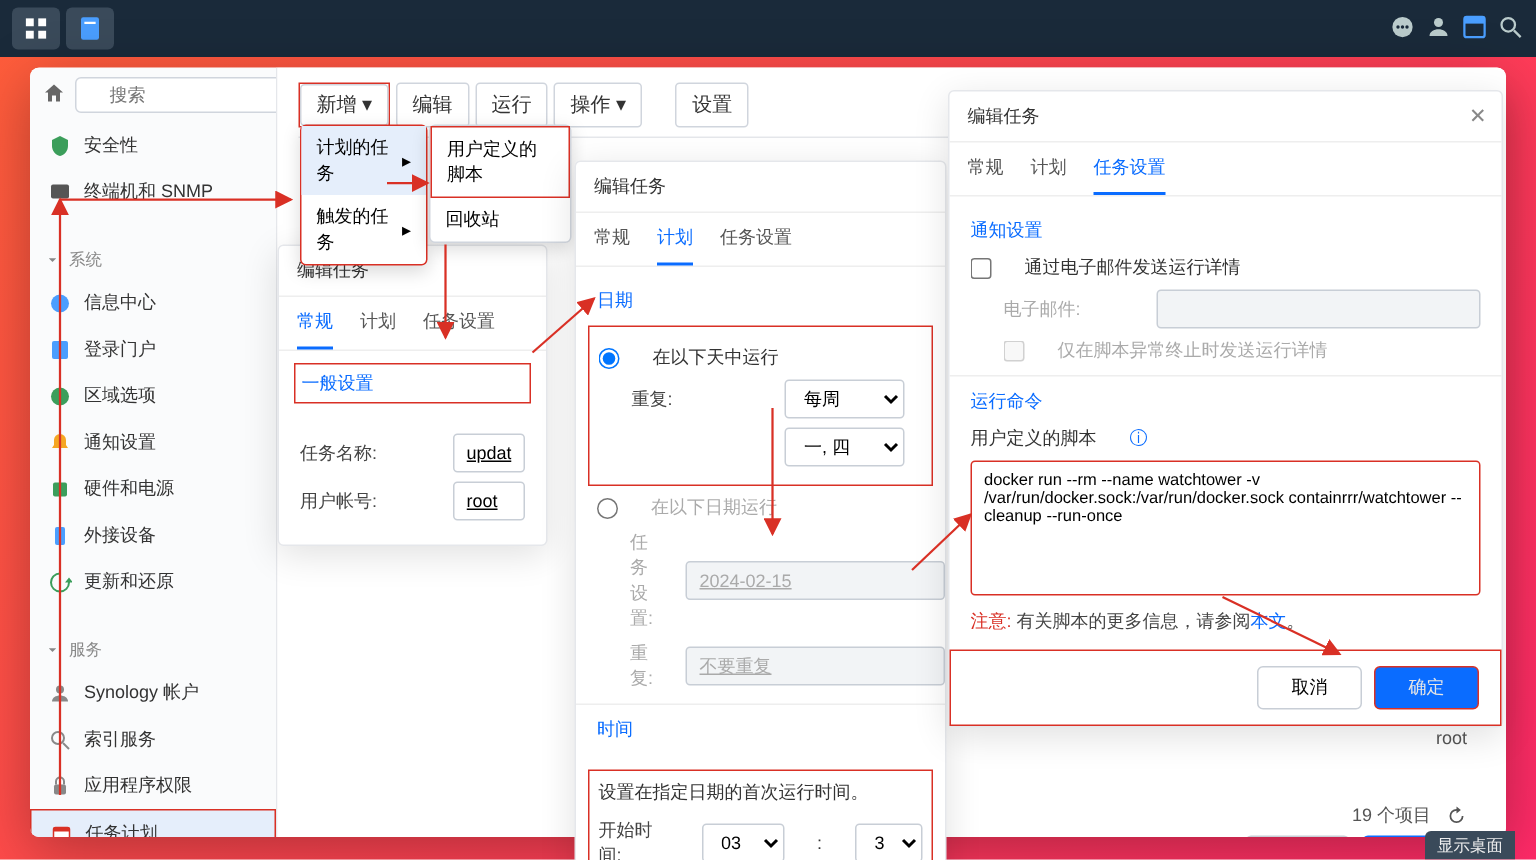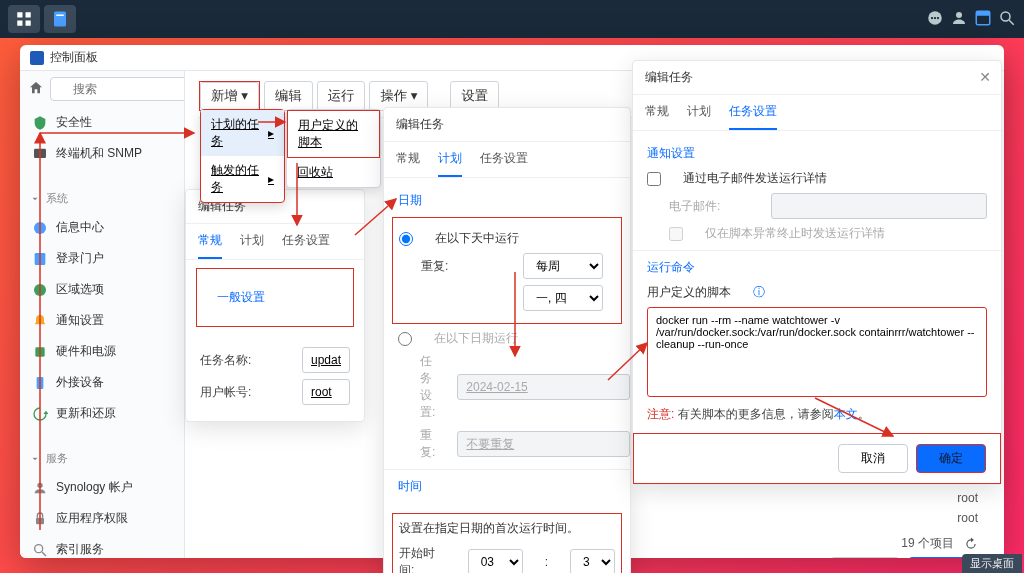--- a/index.html
+++ b/index.html
@@ -25,21 +25,21 @@
 .sb-item.active { background: #e5eefb; border: 1.5px solid #d93025; }
 .sb-group { display: flex; align-items: center; gap: 6px; padding: 6px 10px; color: #888; font-size: 11px; margin-top: 16px; }
 .sico { width: 16px; height: 16px; flex-shrink: 0; }
 .chev { width: 10px; height: 10px; fill: #888; }
 
 .main { flex: 1; position: relative; background: #fff; padding: 10px 14px; }
 .toolbar { display: flex; gap: 4px; border-bottom: 1px solid #e5e7eb; padding-bottom: 6px; margin-bottom: 8px; font-size: 12px; }
 .tbtn { padding: 4px 10px; border: 1px solid #d0d5dd; border-radius: 3px; background: #fff; cursor: pointer; color: #333; }
 .dropdown { position: relative; }
 .ddmenu { position: absolute; top: 27px; left: 0; background: #fff; border: 1px solid #d0d5dd; box-shadow: 0 4px 12px rgba(0,0,0,.15); border-radius: 4px; width: 85px; z-index: 5; }
-.dditem { padding: 6px 10px; cursor: pointer; display: flex; justify-content: space-between; align-items: center; text-decoration: underline; }
+.dditem { padding: 6px 10px; cursor: pointer; display: flex; justify-content: space-between; align-items: center; }
 .dditem.hl { background: #e5eefb; }
 .submenu { position: absolute; top: 27px; left: 86px; background: #fff; border: 1px solid #d0d5dd; box-shadow: 0 4px 12px rgba(0,0,0,.15); border-radius: 4px; width: 95px; z-index: 6; }
 
 .redbox { border: 1.5px solid #d93025 !important; }
 .arrow-line { position: absolute; stroke: #d93025; stroke-width: 1.5; fill: none; marker-end: url(#ah); pointer-events: none; }
 
 .panel { position: absolute; background: #fff; border: 1px solid #e5e7eb; border-radius: 4px; box-shadow: 0 6px 24px rgba(0,0,0,.12); font-size: 12px; color: #333; }
 .panel-hd { padding: 8px 12px; border-bottom: 1px solid #eee; font-weight: 500; }
 .tabs { display: flex; gap: 18px; padding: 8px 12px 0; border-bottom: 1px solid #eee; }
 .tab { padding-bottom: 8px; cursor: pointer; color: #555; }
@@ -47,29 +47,29 @@
 .panel-bd { padding: 10px 14px; }
 .sect-title { color: #0a6cff; font-weight: 500; margin: 4px 0 8px; }
 .row { display: flex; align-items: center; gap: 22px; margin: 6px 0; }
 .lbl { width: 80px; color: #444; }
 .inp { flex: 1; height: 26px; border: 1px solid #c8ced6; border-radius: 3px; padding: 0 8px; background: #fff; font-size: 12px; text-decoration: underline; }
 .inp.dis { background: #f2f4f6; color: #aaa; }
 .sel { height: 26px; border: 1px solid #c8ced6; border-radius: 3px; padding: 0 8px; background: #fff; font-size: 12px; min-width: 80px; }
 .radio { width: 14px; height: 14px; }
 .ftr { display: flex; justify-content: flex-end; gap: 8px; padding: 10px 14px; border-top: 1px solid #eee; }
 .btn { padding: 5px 22px; border-radius: 4px; border: 1px solid #c8ced6; background: #fff; cursor: pointer; font-size: 12px; }
-.btn.pri { background: #0a6cff; border-color: #0a6cff; color: #0f172a; }
+.btn.pri { background: #0a6cff; border-color: #0a6cff; color: #e5e5e5; }
 .close-x { position: absolute; top: 8px; right: 10px; cursor: pointer; color: #888; font-size: 14px; }
 
 .bg-table { position: absolute; right: 26px; top: 420px; color: #555; font-size: 12px; text-align: left;}
 .bg-footer { position: absolute; right: 26px; bottom: 6px; display:flex; align-items:center; gap:10px; color:#555;}
 .reload-ico { width:14px; height:14px; fill:#555; cursor:pointer;}
 
 .main-footer { position:absolute; bottom:6px; left:200px; right:460px; display:flex; justify-content:flex-end; gap:8px;}
-.globalbar { position:absolute; bottom:0; right:2px; background:#3a4a5a; color:#eee; font-size:11px; padding:2px 8px; border-top-left-radius:4px;}
+.globalbar { position:absolute; bottom:0; right:14px; background:#3a4a5a; color:#eee; font-size:11px; padding:2px 8px; border-top-left-radius:4px;}
 
 .ta { width: 100%; height: 90px; border: 1px solid #c8ced6; border-radius: 3px; padding: 6px 8px; font-size: 11px; font-family: inherit; resize: none; }
 .noteline { font-size: 12px; color: #444; margin-top: 6px; }
 .noteline .warn { color: #d93025; }
 .noteline a { color: #0a6cff; text-decoration: none; }
 .cb { width:14px; height:14px;}
 hr.sep { border:none; border-top:1px solid #eee; margin:8px -14px;}
 </style>
 </head>
 <body>
@@ -116,24 +116,20 @@
           <rect x="3" y="3" width="18" height="6" fill="#4a9eff"></rect>
         </svg></span>
     <span><svg class="top-ico" viewBox="0 0 24 24">
           <circle cx="10" cy="10" r="6" fill="none" stroke="#bcc" stroke-width="2"></circle>
           <line x1="15" y1="15" x2="21" y2="21" stroke="#bcc" stroke-width="2"></line>
         </svg></span>
   </div>
 </div>
 
 <div class="window">
-  <div class="titlebar">
-    <div class="ti"></div>
-    <span>控制面板</span>
-  </div>
   <div class="body">
     <div class="sidebar">
       <div class="sb-home">
         <span><svg class="sico" viewBox="0 0 24 24" fill="#666">
               <path d="M12 3l9 8h-3v9h-4v-6h-4v6H6v-9H3z"></path>
             </svg></span>
         <input class="sb-search" placeholder="搜索" style="">
       </div>
       <div class="sb-item">
           <svg class="sico" viewBox="0 0 24 24" fill="#3b9e5b">
@@ -205,31 +201,31 @@
         </div>
       <div class="sb-item">
           <svg class="sico" viewBox="0 0 24 24" fill="#888">
             <circle cx="12" cy="8" r="4"></circle>
             <path d="M4 20c0-4 4-6 8-6s8 2 8 6z"></path>
           </svg>
           <span>Synology 帐户</span>
         </div>
       <div class="sb-item">
           <svg class="sico" viewBox="0 0 24 24" fill="#888">
+            <circle cx="10" cy="10" r="6" fill="none" stroke="#888" stroke-width="2"></circle>
+            <line x1="15" y1="15" x2="21" y2="21" stroke="#888" stroke-width="2"></line>
+          </svg>
+          <span>索引服务</span>
+        </div>
+      <div class="sb-item">
+          <svg class="sico" viewBox="0 0 24 24" fill="#888">
             <rect x="6" y="10" width="12" height="10" rx="2"></rect>
             <path d="M8 10V7a4 4 0 018 0v3" fill="none" stroke="#888" stroke-width="2"></path>
           </svg>
           <span>应用程序权限</span>
-        </div>
-      <div class="sb-item">
-          <svg class="sico" viewBox="0 0 24 24" fill="#888">
-            <circle cx="10" cy="10" r="6" fill="none" stroke="#888" stroke-width="2"></circle>
-            <line x1="15" y1="15" x2="21" y2="21" stroke="#888" stroke-width="2"></line>
-          </svg>
-          <span>索引服务</span>
         </div>
       <div class="sb-item active">
           <svg class="sico" viewBox="0 0 24 24" fill="#d93025">
             <rect x="4" y="5" width="16" height="15" rx="2" fill="#fff" stroke="#d93025" stroke-width="1.5"></rect>
             <rect x="4" y="5" width="16" height="4" fill="#d93025"></rect>
           </svg>
           <span>任务计划</span>
         </div>
     </div>
 
@@ -264,21 +260,21 @@
       </div>
 
       <div class="panel" style="top:118px; left:0; width:180px;">
         <div class="panel-hd">编辑任务</div>
         <div class="tabs">
           <div class="tab active">常规</div>
           <div class="tab">计划</div>
           <div class="tab">任务设置</div>
         </div>
         <div class="panel-bd">
-          <div class="sect-title redbox" style="padding:20px; margin:-2px -4px 20px">一般设置</div>
+          <div class="sect-title redbox" style="padding:4px; margin:-2px -4px 20px">一般设置</div>
           <div class="row">
               <span class="lbl">任务名称:</span>
               <input class="inp" style="width: 40px;" value="updat">
             </div>
           <div class="row">
               <span class="lbl">用户帐号:</span>
               <input class="inp" style="width: 40px;" value="root">
             </div>
         </div>
       </div>

